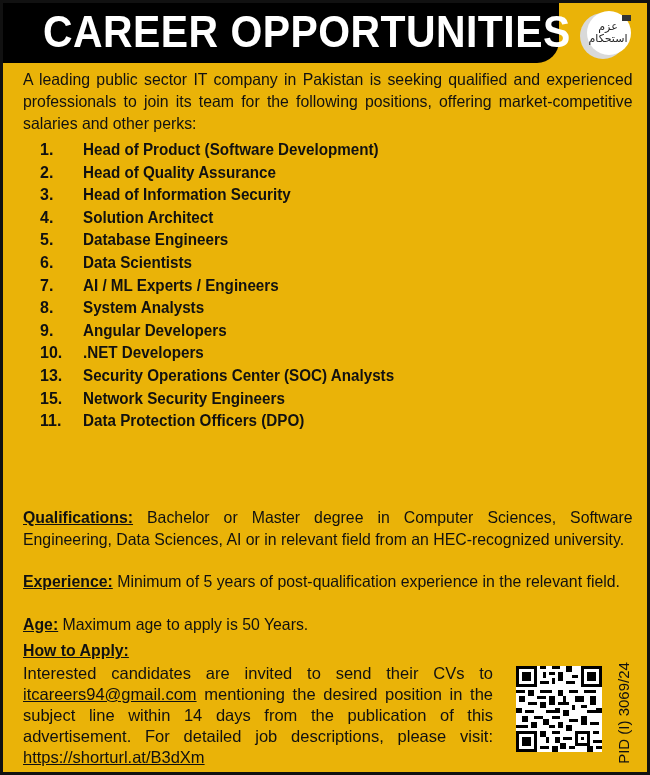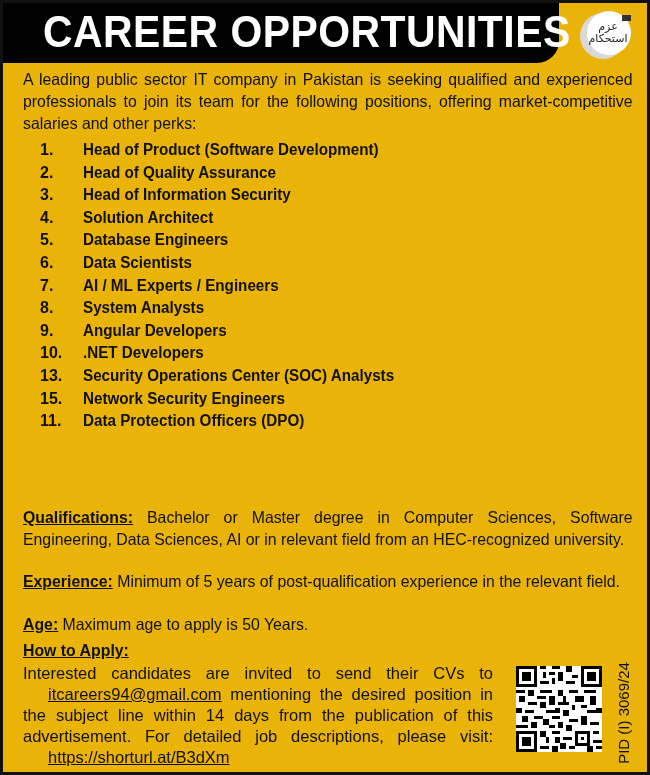--- a/index.html
+++ b/index.html
@@ -67,21 +67,21 @@
       position: absolute; left: 20px; width: 635px;
       font-size: 16.5px; line-height: 22px; text-align: justify;
       transform: scaleX(0.96); transform-origin: left top;
     }
     .section .label { font-weight: bold; text-decoration: underline; }
     .apply-text {
       position: absolute; left: 20px; top: 660px; width: 470px;
       font-size: 16.5px; line-height: 21px; text-align: justify;
       text-align-last: left;
     }
-    .apply-text .link { text-decoration: underline; margin-left: 25px; }
+    .apply-text .link { text-decoration: underline; }
     .qr {
       position: absolute; left: 513px; top: 663px; width: 86px; height: 86px;
     }
     .pid {
       position: absolute; left: 610px; top: 660px; width: 20px; height: 100px;
     }
     .pid span {
       position: absolute; left: 50%; top: 50%;
       transform: translate(-50%, -50%) rotate(-90deg);
       white-space: nowrap; font-size: 15px;

